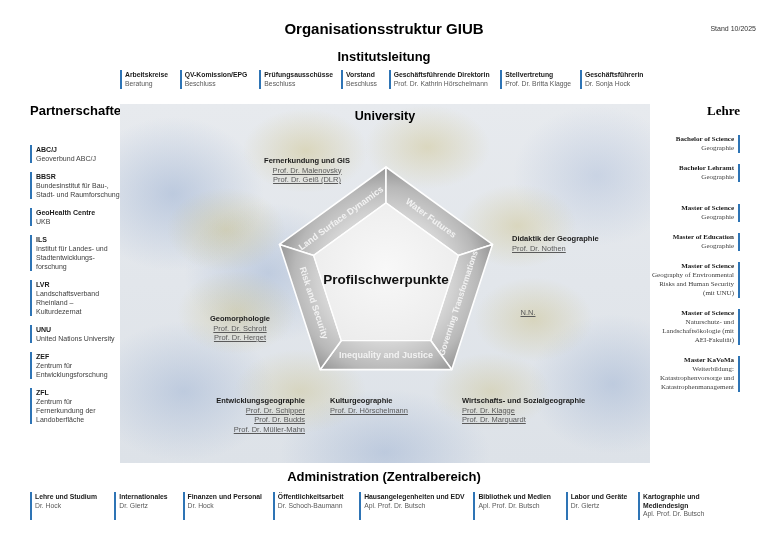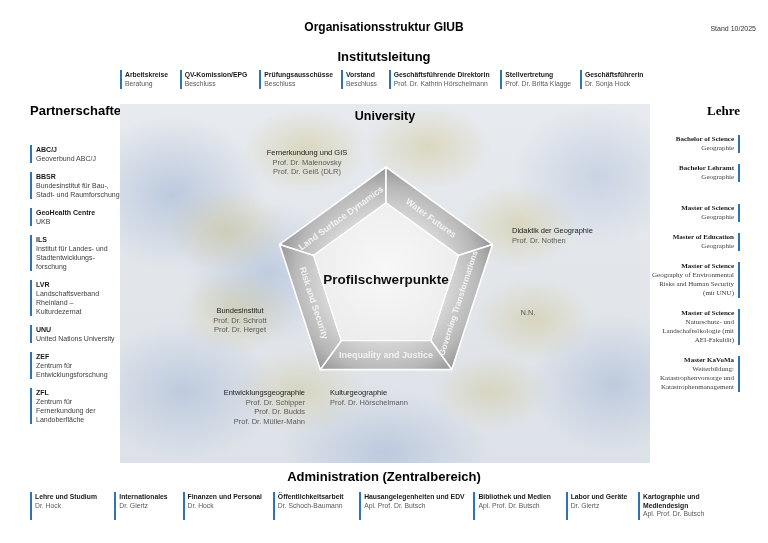--- a/index.html
+++ b/index.html
@@ -1,20 +1,20 @@
 <!DOCTYPE html>
 <html><head>
 <meta charset="utf-8">
 <style>
   html,body{margin:0;padding:0;background:#fff;}
   .page{position:relative;width:768px;height:543px;background:#ffffff;
         font-family:"Liberation Sans",sans-serif;overflow:hidden;color:#1a1a1a;}
 
   .title{position:absolute;top:20px;left:0;width:100%;text-align:center;
-         font-size:12px;font-weight:bold;color:#000;}
+         font-size:15px;font-weight:bold;color:#000;}
   .stand{position:absolute;top:25px;right:12px;font-size:7px;color:#333;}
 
   .sec-heading{font-weight:bold;font-size:13px;color:#000;}
   .h-instituts{position:absolute;top:49px;left:0;width:100%;text-align:center;}
   .h-admin{position:absolute;top:469px;left:0;width:100%;text-align:center;}
 
   .top-row{position:absolute;left:120px;top:70px;width:530px;display:flex;justify-content:space-between;}
   .bottom-row{position:absolute;left:30px;top:492px;width:712px;display:flex;justify-content:space-between;}
   .box{border-left:2px solid #2E74B5;padding:1px 0 1px 3px;box-sizing:border-box;}
   .box-title{font-size:6.8px;font-weight:bold;color:#1a1a1a;line-height:8.5px;}
@@ -50,22 +50,22 @@
       radial-gradient(120px 100px at 90% 20%, rgba(150,172,210,.35), transparent 70%),
       radial-gradient(120px 100px at 93% 78%, rgba(140,165,205,.40), transparent 70%),
       linear-gradient(#e7eaee, #dde2e8);
   }
   .h-forschung{position:absolute;top:5px;left:0;width:100%;text-align:center;
                font-size:12.5px;font-weight:bold;color:#000;}
 
   .pentagon-svg{position:absolute;left:0;top:0;}
 
   .group{position:absolute;font-size:7.5px;line-height:9.5px;}
-  .g-title{font-weight:normal;color:#1c1c1c;}
-  .g-person{color:#5a5a5a;}
+  .g-title{font-weight:bold;color:#1c1c1c;margin-top:8px;}
+  .g-person{color:#5a5a5a;text-decoration:underline;}
   .center{text-align:center;}
   .rightal{text-align:right;}
   .nowrap .g-title{white-space:nowrap;}
 </style>
 </head>
 <body>
 
 <div class="page">
 
   <div class="title">Organisationsstruktur GIUB</div>
@@ -212,41 +212,46 @@
     </div>
 
 
 
     <div class="group nowrap" style="left:392px;top:122px;width:120px;">
       <div class="g-title">Didaktik der Geographie</div>
       <div class="g-person">Prof. Dr. Nothen</div>
     </div>
 
     <div class="group center nowrap" style="left:70px;top:202px;width:100px;">
-      <div class="g-title">Bundesinstitut</div>
+      <div class="g-title">Geomorphologie</div>
       <div class="g-person">Prof. Dr. Schrott</div>
       <div class="g-person">Prof. Dr. Herget</div>
     </div>
 
     <div class="group center" style="left:363px;top:204px;width:90px;">
       <div class="g-person">N.N.</div>
     </div>
 
     <div class="group rightal nowrap" style="left:65px;top:284px;width:120px;">
       <div class="g-title">Entwicklungsgeographie</div>
       <div class="g-person">Prof. Dr. Schipper</div>
       <div class="g-person">Prof. Dr. Budds</div>
       <div class="g-person">Prof. Dr. Müller-Mahn</div>
     </div>
 
     <div class="group nowrap" style="left:210px;top:284px;width:110px;">
       <div class="g-title">Kulturgeographie</div>
       <div class="g-person">Prof. Dr. Hörschelmann</div>
     </div>
 
+    <div class="group nowrap" style="left:342px;top:284px;width:145px;">
+      <div class="g-title">Wirtschafts- und Sozialgeographie</div>
+      <div class="g-person">Prof. Dr. Klagge</div>
+      <div class="g-person">Prof. Dr. Marquardt</div>
+    </div>
   </div>
 
   <div class="sec-heading h-admin">Administration (Zentralbereich)</div>
 
   <div class="bottom-row">
     <div class="box" style="width:80px">
       <div class="box-title">Lehre und Studium</div>
       <div class="box-sub">Dr. Hock</div>
     </div>
     <div class="box" style="width:64px">

